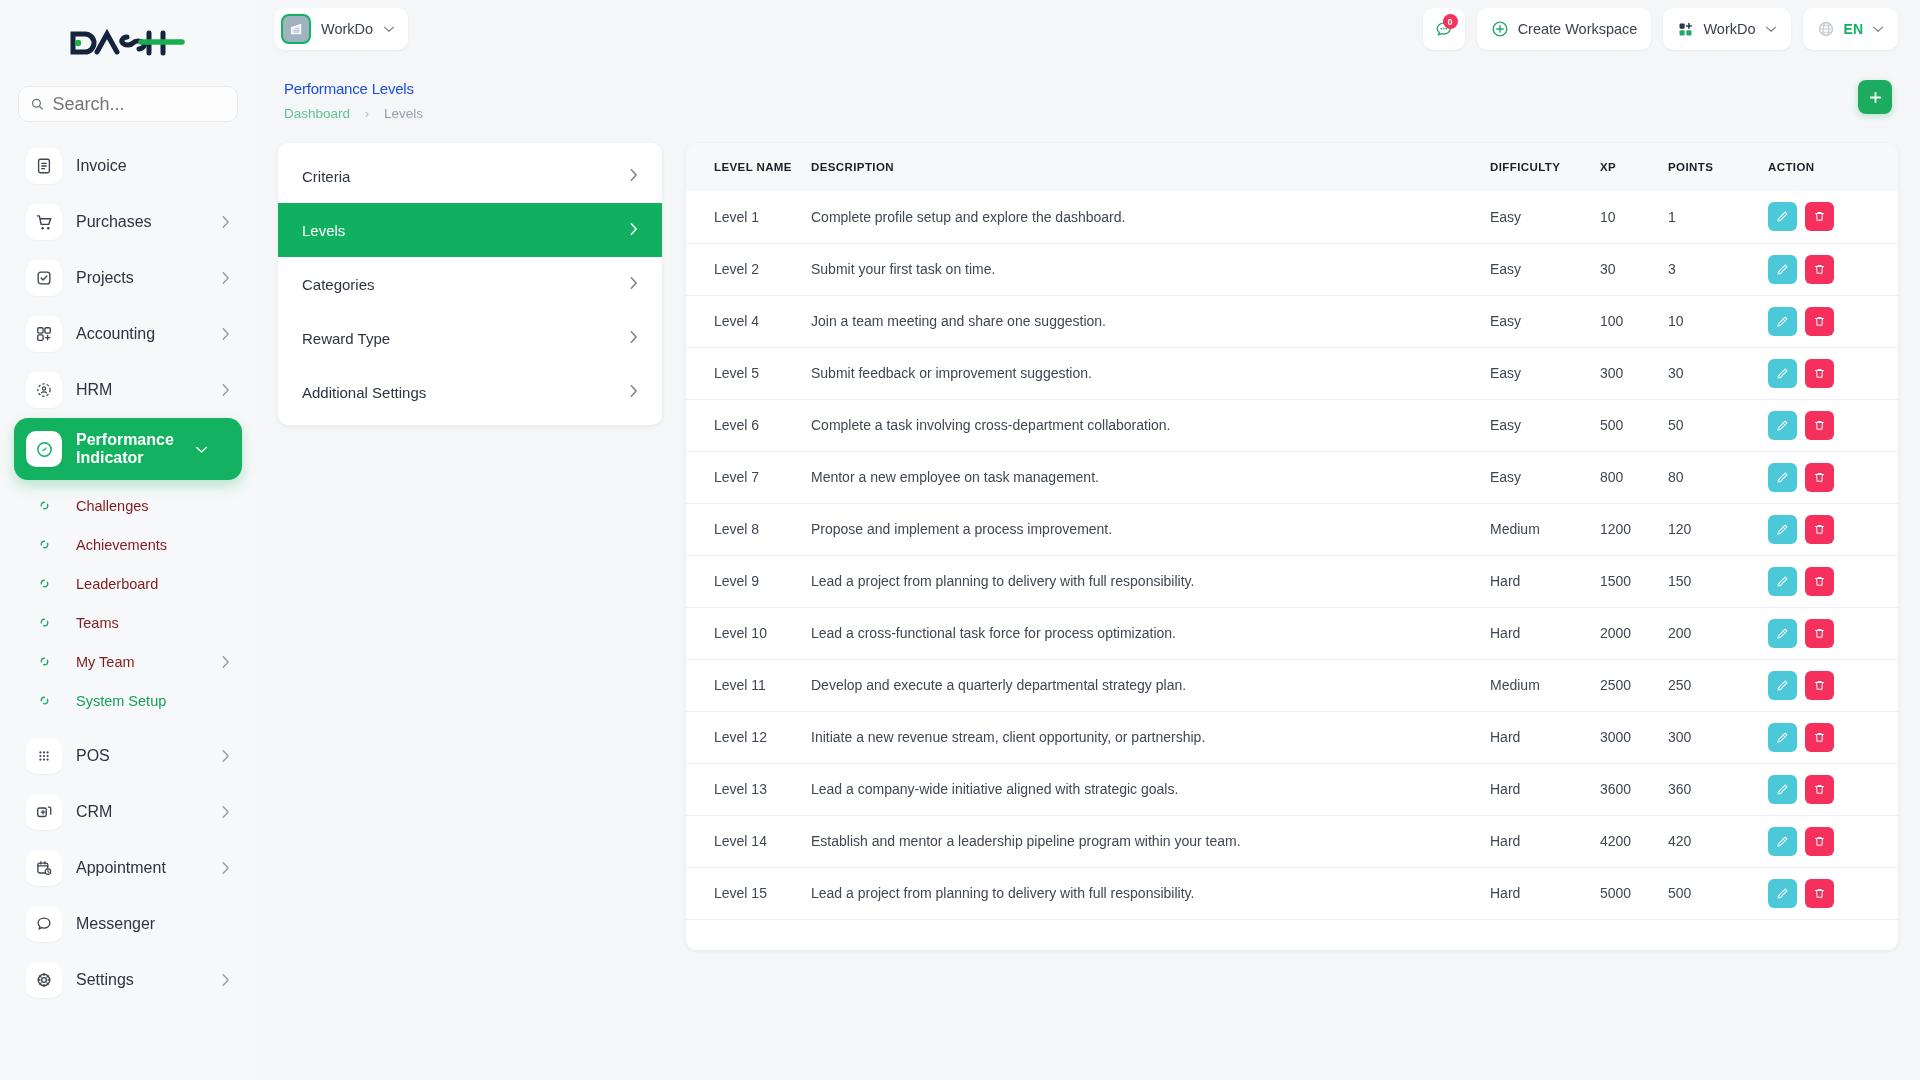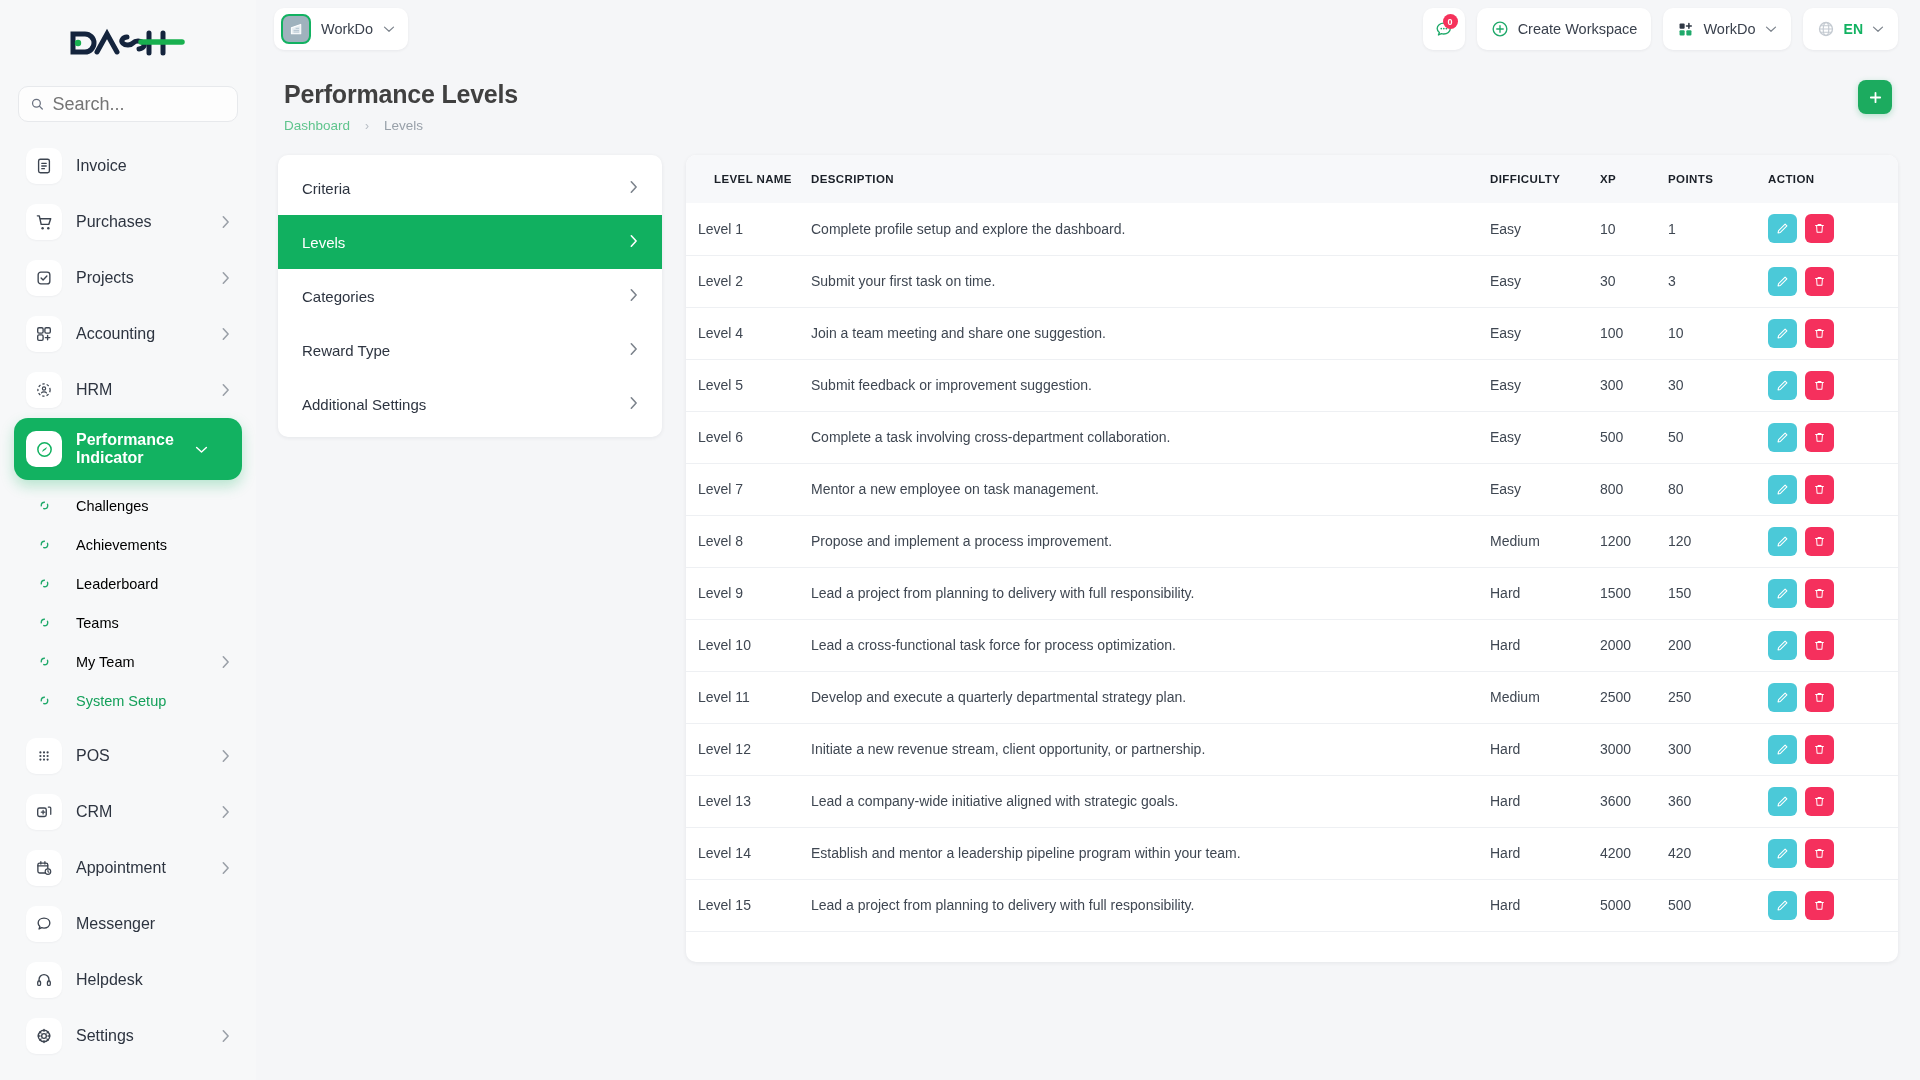--- a/index.html
+++ b/index.html
@@ -52,21 +52,21 @@
   .nav-item.active .nav-label { color: #ffffff; font-weight: 700; }
   .nav-item.active .chev { color: #ffffff; }
   .nav-item.active .nav-icon { background: #ffffff; }
 
   .sub-item {
     height: 39px; margin: 0 14px 0 14px; border-radius: 10px;
     display: flex; align-items: center; gap: 14px; padding: 0 12px;
     cursor: pointer;
   }
   .sub-dot { width: 36px; display: flex; align-items: center; justify-content: center; flex:0 0 auto;}
-  .sub-label { font-size: 14.5px; color: #000000; flex: 1 1 auto; }
+  .sub-label { font-size: 14.5px; color: #7f1d1d; flex: 1 1 auto; }
   .sub-item.current .sub-label { color: #14a05a; }
 
   
   #header {
     position: absolute; top: 0; left: 256px; right: 0; height: 58px;
     display: flex; align-items: center; padding: 0 22px 0 18px;
     background: transparent;
   }
   .ws-pill {
     height: 42px; background: #fff; border-radius: 10px;
@@ -92,21 +92,21 @@
     position: absolute; top: 6px; right: 7px;
     background: #f5325b; color: #fff; font-size: 9px; font-weight: 700;
     border-radius: 9px; min-width: 15px; height: 15px;
     display: flex; align-items: center; justify-content: center; padding: 0 4px;
   }
   .lang-txt { font-size: 14px; color: #12b261; font-weight: 600; }
 
   
   #main { position: absolute; top: 58px; left: 256px; right: 0; bottom: 0; padding: 0 22px; }
   .page-head { display: flex; align-items: flex-start; padding: 22px 6px 0 6px; }
-  .page-title { font-size: 25px; font-weight: 700; color: #404040; letter-spacing: -.2px; }
+  .page-title { font-size: 15px; font-weight: 400; color: #1d4ed8; letter-spacing: -.2px; }
   .crumbs { margin-top: 9px; display: flex; align-items: center; gap: 15px; font-size: 13.5px; }
   .crumb-link { color: #5fc48d; cursor: pointer; }
   .crumb-sep { color: #b6bcc4; font-size: 12px; }
   .crumb-cur { color: #98a0a9; }
   .add-btn {
     margin-left: auto; width: 34px; height: 34px; border-radius: 8px;
     background: #1cab5f; display: flex; align-items: center; justify-content: center;
     cursor: pointer; border: none;
     box-shadow: 0 2px 6px rgba(28,171,95,.3);
   }
@@ -134,21 +134,21 @@
     background: #f7f8fa; text-align: left;
     font-size: 11.5px; font-weight: 700; letter-spacing: .4px;
     color: #1b2028; text-transform: uppercase;
     padding: 16px 0 16px 0; height: 48px;
   }
   thead th:first-child { padding-left: 28px; }
   tbody td {
     font-size: 14px; color: #3f4752; padding: 0; height: 52px;
     border-bottom: 1px solid #eef0f3; vertical-align: middle;
   }
-  tbody td:first-child { padding-left: 12px; }
+  tbody td:first-child { padding-left: 28px; }
   tbody tr:last-child td { border-bottom: 1px solid #eef0f3; }
   .col-name { width: 125px; }
   .col-desc { width: auto; }
   .col-diff { width: 110px; }
   .col-xp   { width: 68px; }
   .col-pts  { width: 100px; }
   .col-act  { width: 130px; }
   .act-cell { display: flex; gap: 8px; align-items: center; }
   .act-btn {
     width: 29px; height: 29px; border-radius: 6px; border: none;
@@ -388,30 +388,20 @@
 
     <div class="nav-item">
       <span class="nav-icon">
         <svg width="18" height="18" viewBox="0 0 20 20">
           <path d="M3.5 9c0-3.2 2.9-5.5 6.5-5.5S16.5 5.8 16.5 9 13.6 14.5 10 14.5c-.9 0-1.7-.1-2.5-.4l-3 1.4.9-2.6C4.3 11.9 3.5 10.5 3.5 9z" fill="none" stroke="#3c4450" stroke-width="1.5" stroke-linejoin="round"></path>
         </svg>
       </span>
       <span class="nav-label">Messenger</span>
     </div>
 
-    <div class="nav-item">
-      <span class="nav-icon">
-        <svg width="18" height="18" viewBox="0 0 20 20">
-          <path d="M4.5 12V9.5a5.5 5.5 0 0 1 11 0V12" fill="none" stroke="#3c4450" stroke-width="1.5" stroke-linecap="round"></path>
-          <rect x="3" y="11" width="3.2" height="5" rx="1.4" fill="none" stroke="#3c4450" stroke-width="1.4"></rect>
-          <rect x="13.8" y="11" width="3.2" height="5" rx="1.4" fill="none" stroke="#3c4450" stroke-width="1.4"></rect>
-        </svg>
-      </span>
-      <span class="nav-label">Helpdesk</span>
-    </div>
 
     <div class="nav-item">
       <span class="nav-icon">
         <svg width="18" height="18" viewBox="0 0 20 20">
           <circle cx="10" cy="10" r="2.6" fill="none" stroke="#3c4450" stroke-width="1.5"></circle>
           <path d="M10 2.8v2M10 15.2v2M3.6 10h2M14.4 10h2M5.4 5.4l1.4 1.4M13.2 13.2l1.4 1.4M14.6 5.4l-1.4 1.4M6.8 13.2l-1.4 1.4" stroke="#3c4450" stroke-width="1.5" stroke-linecap="round"></path>
           <circle cx="10" cy="10" r="6.4" fill="none" stroke="#3c4450" stroke-width="1.5"></circle>
         </svg>
       </span>
       <span class="nav-label">Settings</span>

